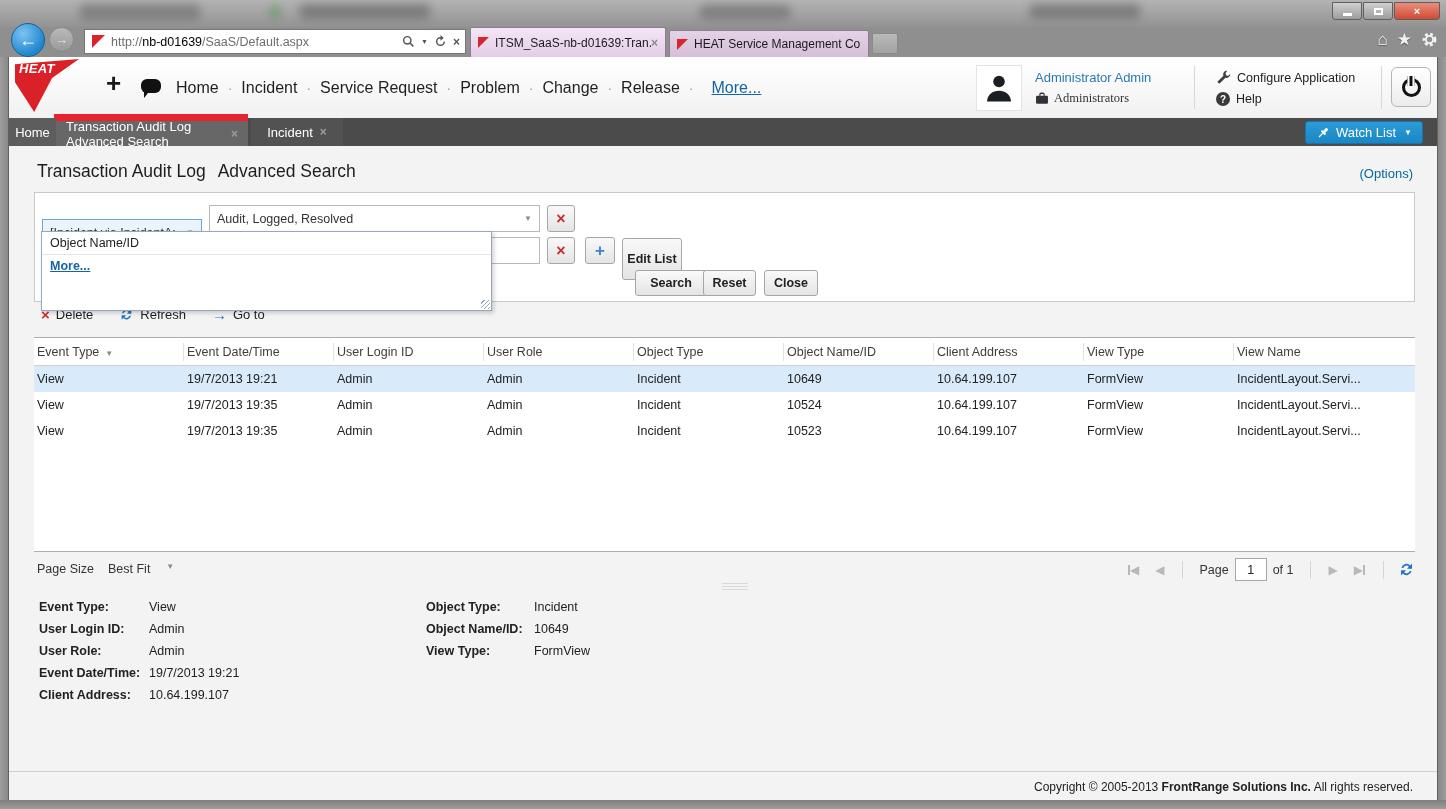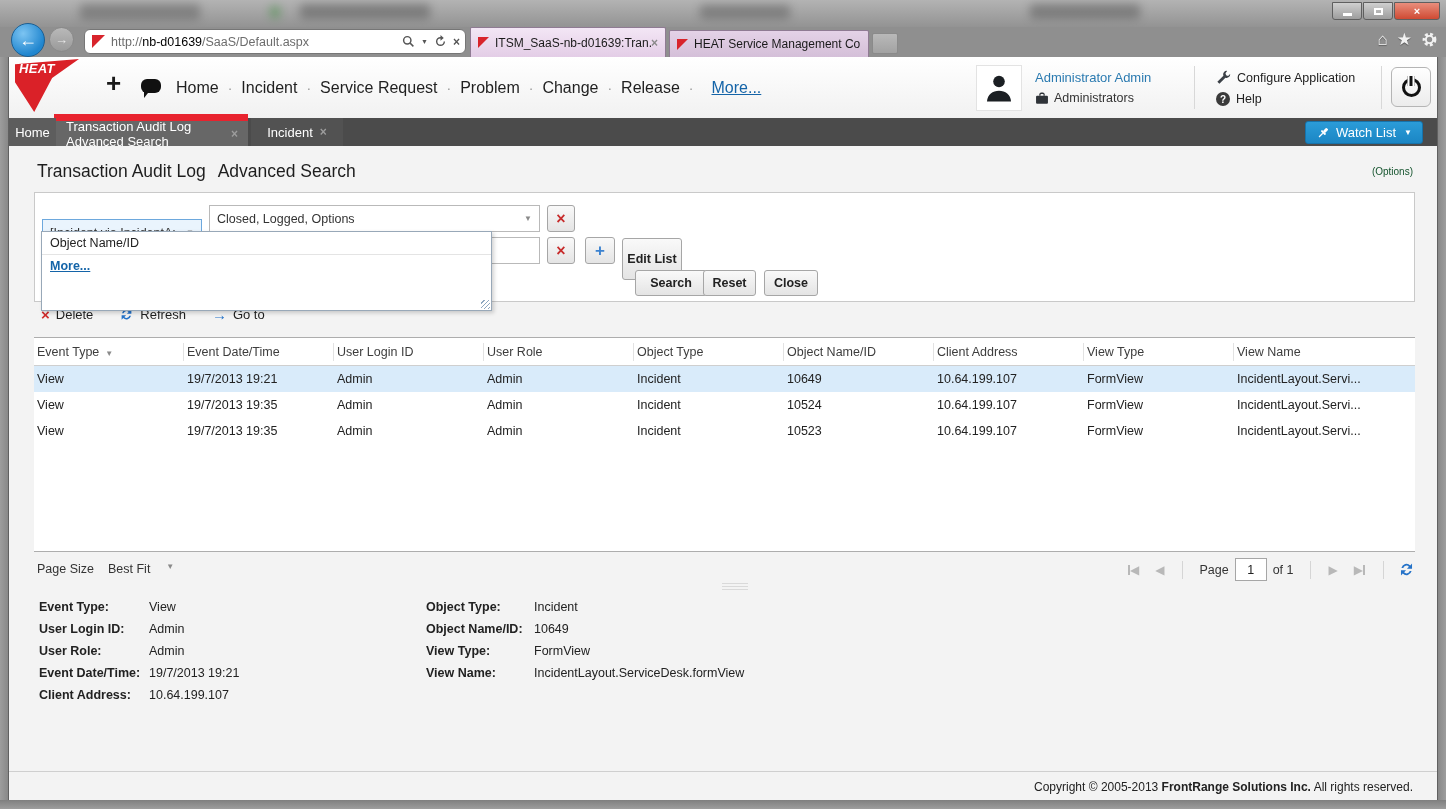--- a/index.html
+++ b/index.html
@@ -18,21 +18,21 @@
   .glyph-min{width:9px;height:3px;background:#fff;margin-top:6px;}
   .glyph-max{width:9px;height:7px;border:2px solid #fff;box-sizing:border-box;}
   .browser-bar{position:absolute;left:0;top:27px;width:1446px;height:30px;background:#8f8f8f;}
   .nav-circle{position:absolute;border-radius:50%;display:flex;align-items:center;justify-content:center;
     color:#fff;font-weight:bold;}
   .back{left:11px;top:-4px;width:34px;height:34px;font-size:18px;
     background:radial-gradient(circle at 35% 30%,#7cc4f2,#2186cf 70%);border:1px solid #1c5f93;box-sizing:border-box;}
   .fwd{left:49px;top:0px;width:25px;height:25px;font-size:13px;
     background:linear-gradient(#b9b9b9,#9a9a9a);border:1px solid #8a8a8a;color:#e8e8e8;box-sizing:border-box;}
   .urlbar{position:absolute;left:84px;top:2px;width:382px;height:25px;background:#fff;
-    border:1px solid #767676;border-radius:6px;display:flex;align-items:center;box-sizing:border-box;}
+    border:1px solid #767676;border-radius:0;display:flex;align-items:center;box-sizing:border-box;}
   .fav{width:0;height:0;border-top:13px solid #d8242c;border-right:13px solid transparent;margin:0 6px 0 7px;}
   .url-text{font-size:12.5px;white-space:nowrap;flex:1;overflow:hidden;}
   .url-dim{color:#6d6d6d;} .url-host{color:#000;}
   .url-icons{display:flex;align-items:center;margin-right:5px;color:#555;}
   .url-icons>*{margin-left:6px;}
   .mini-caret{font-size:7px;color:#555;}
   .browser-tab{position:absolute;box-sizing:border-box;display:flex;align-items:center;
     border:1px solid #8f7b93;border-bottom:none;border-radius:2px 2px 0 0;padding:0 7px;font-size:12px;color:#1a1a1a;}
   .btab1{left:470px;top:0px;width:196px;height:30px;background:linear-gradient(#f3e6f5,#e3cde6);}
   .btab2{left:669px;top:3px;width:200px;height:27px;background:linear-gradient(#e4d2e7,#d4bfd8);}
@@ -54,21 +54,21 @@
   .chat-bubble{position:absolute;left:132px;top:22px;width:20px;height:14px;background:#111;border-radius:6px;}
   .chat-bubble:after{content:"";position:absolute;left:3px;bottom:-5px;border:5px solid transparent;
     border-top-color:#111;border-left-color:#111;border-width:5px 4px;}
   .main-nav{position:absolute;left:167px;top:0;height:61px;display:flex;align-items:center;}
   .nav-item{font-size:16px;color:#1f1f1f;cursor:pointer;}
   .nav-dot{color:#999;margin:0 9px;font-size:14px;}
   .more-link{font-size:16px;color:#1464a8;text-decoration:underline;margin-left:9px;}
   .avatar{position:absolute;left:967px;top:8px;width:46px;height:46px;background:#fff;
     border:1px solid #e3e3e3;display:flex;align-items:center;justify-content:center;box-sizing:border-box;}
   .user-name{position:absolute;left:1026px;top:13px;font-size:13px;color:#2a7ab0;}
-  .user-role{position:absolute;left:1026px;top:34px;font-size:12.5px;color:#333;display:flex;align-items:center;}
+  .user-role{position:absolute;left:1026px;top:34px;font-size:12.5px;color:#333;display:flex;align-items:center;font-family:Liberation Serif, serif;}
   .user-role svg{margin-right:5px;}
   .vdiv{position:absolute;top:9px;height:43px;width:1px;background:#d8d8d8;}
   .hdr-action{position:absolute;font-size:12.5px;color:#222;display:flex;align-items:center;}
   .hdr-action svg,.hdr-action .qmark{margin-right:6px;}
   .qmark{width:14px;height:14px;background:#3a3a3a;color:#fff;border-radius:50%;font-size:10px;font-weight:bold;
     display:flex;align-items:center;justify-content:center;}
   .power-btn{position:absolute;left:1382px;top:10px;width:40px;height:40px;border:1px solid #b5b5b5;border-radius:6px;
     background:linear-gradient(#fff,#ececec);display:flex;align-items:center;justify-content:center;box-sizing:border-box;}
   .power-sym{position:relative;width:19px;height:19px;border:3px solid #111;border-radius:50%;box-sizing:border-box;}
   .power-sym:before{content:"";position:absolute;left:50%;top:-5px;transform:translateX(-50%);
@@ -83,21 +83,21 @@
   .ws-incident{left:242px;width:92px;background:#525252;}
   .ws-close{color:#9d9d9d;font-size:12px;font-weight:bold;margin-left:7px;}
   .watchlist{position:absolute;right:14px;top:3px;height:23px;background:linear-gradient(#2b9cd8,#1b86c4);
     border:1px solid #1673ab;border-radius:3px;color:#fff;font-size:13px;display:flex;align-items:center;
     padding:0 10px;box-sizing:border-box;}
   .watchlist svg{margin-right:6px;}
   .watchlist .wl-caret{font-size:8px;margin-left:8px;}
   
   .page-title{position:absolute;left:28px;top:104px;font-size:17.5px;color:#1d1d1d;}
   .page-title .t2{margin-left:12px;}
-  .options-link{position:absolute;right:24px;top:109px;font-size:10px;color:#14532d;}
+  .options-link{position:absolute;right:24px;top:109px;font-size:13px;color:#0369a1;}
   
   .formbox{position:absolute;left:25px;top:135px;width:1381px;height:110px;background:#fff;
     border:1px solid #c9c9c9;box-sizing:border-box;}
   .selbox{position:absolute;height:27px;box-sizing:border-box;border:1px solid #b9b9b9;background:#fff;
     font-size:12.5px;color:#333;display:flex;align-items:center;padding:0 7px;}
   .selbox .sel-caret{margin-left:auto;font-size:8px;color:#8a8a8a;}
   .sel-field{left:7px;top:12px;width:160px;border-color:#6da8dd;background:#eaf4fd;margin-top:14px;}
   .sel-criteria{left:174px;top:12px;width:331px;}
   .txt-input{position:absolute;left:174px;top:44px;width:331px;height:27px;border:1px solid #b9b9b9;
     background:#fff;box-sizing:border-box;}
@@ -320,21 +320,21 @@
       <span>Transaction Audit Log</span><span class="t2">Advanced Search</span>
     </div>
     <span class="options-link">(Options)</span>
 
     <div class="formbox">
       <div class="selbox sel-field">
         <span style="overflow:hidden;white-space:nowrap;">[Incident via IncidentA:</span>
         <span class="sel-caret">▼</span>
       </div>
       <div class="selbox sel-criteria">
-        <span>Closed, Logged, Options</span>
+        <span>Audit, Logged, Resolved</span>
         <span class="sel-caret">▼</span>
       </div>
       <div class="btn xbtn x1">
           <span>×</span>
         </div>
       <div class="txt-input"></div>
       <div class="btn xbtn x2">
           <span>×</span>
         </div>
       <div class="btn plusbtn">
@@ -493,24 +493,20 @@
             <span>Incident</span>
           </div>
         <div class="d-row">
             <span class="d-label">Object Name/ID:</span>
             <span>10649</span>
           </div>
         <div class="d-row">
             <span class="d-label">View Type:</span>
             <span>FormView</span>
           </div>
-        <div class="d-row">
-            <span class="d-label">View Name:</span>
-            <span>IncidentLayout.ServiceDesk.formView</span>
-          </div>
       </div>
     </div>
 
     <div class="footer">
       <div class="footer-text">
         <span>Copyright © 2005-2013 </span><b>FrontRange Solutions Inc.</b><span> All rights reserved.</span>
       </div>
     </div>
   </div>
 

